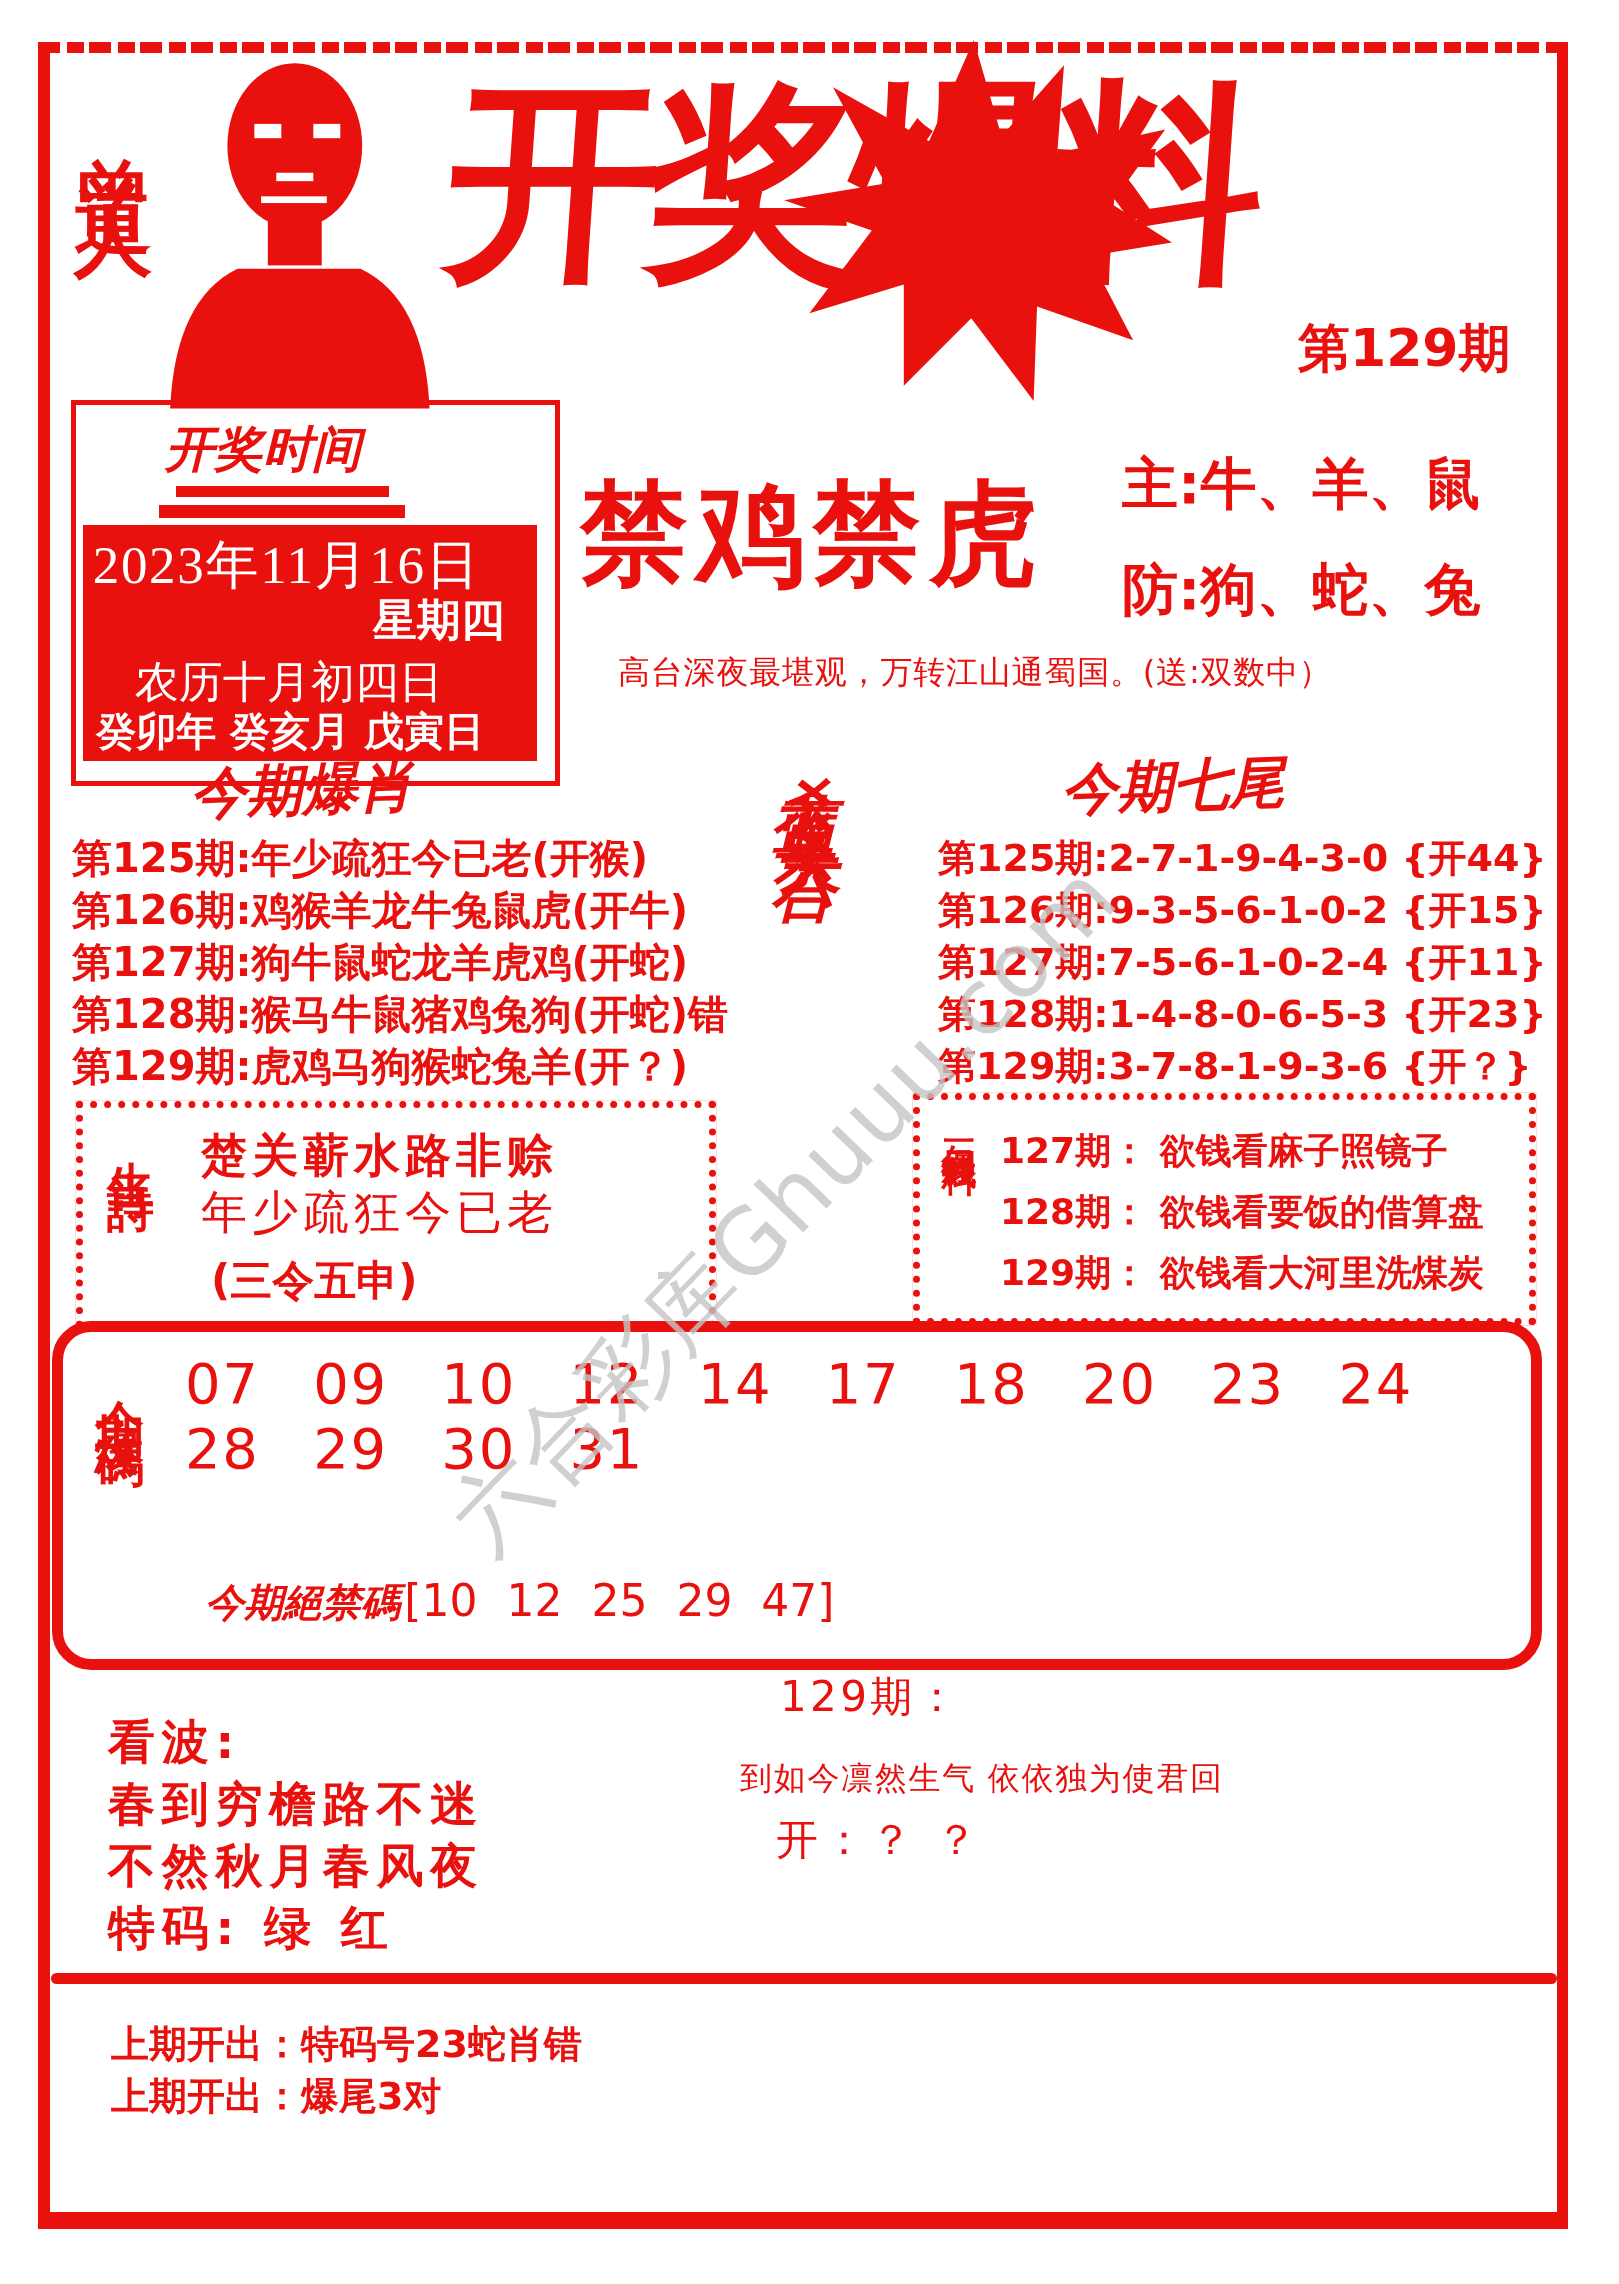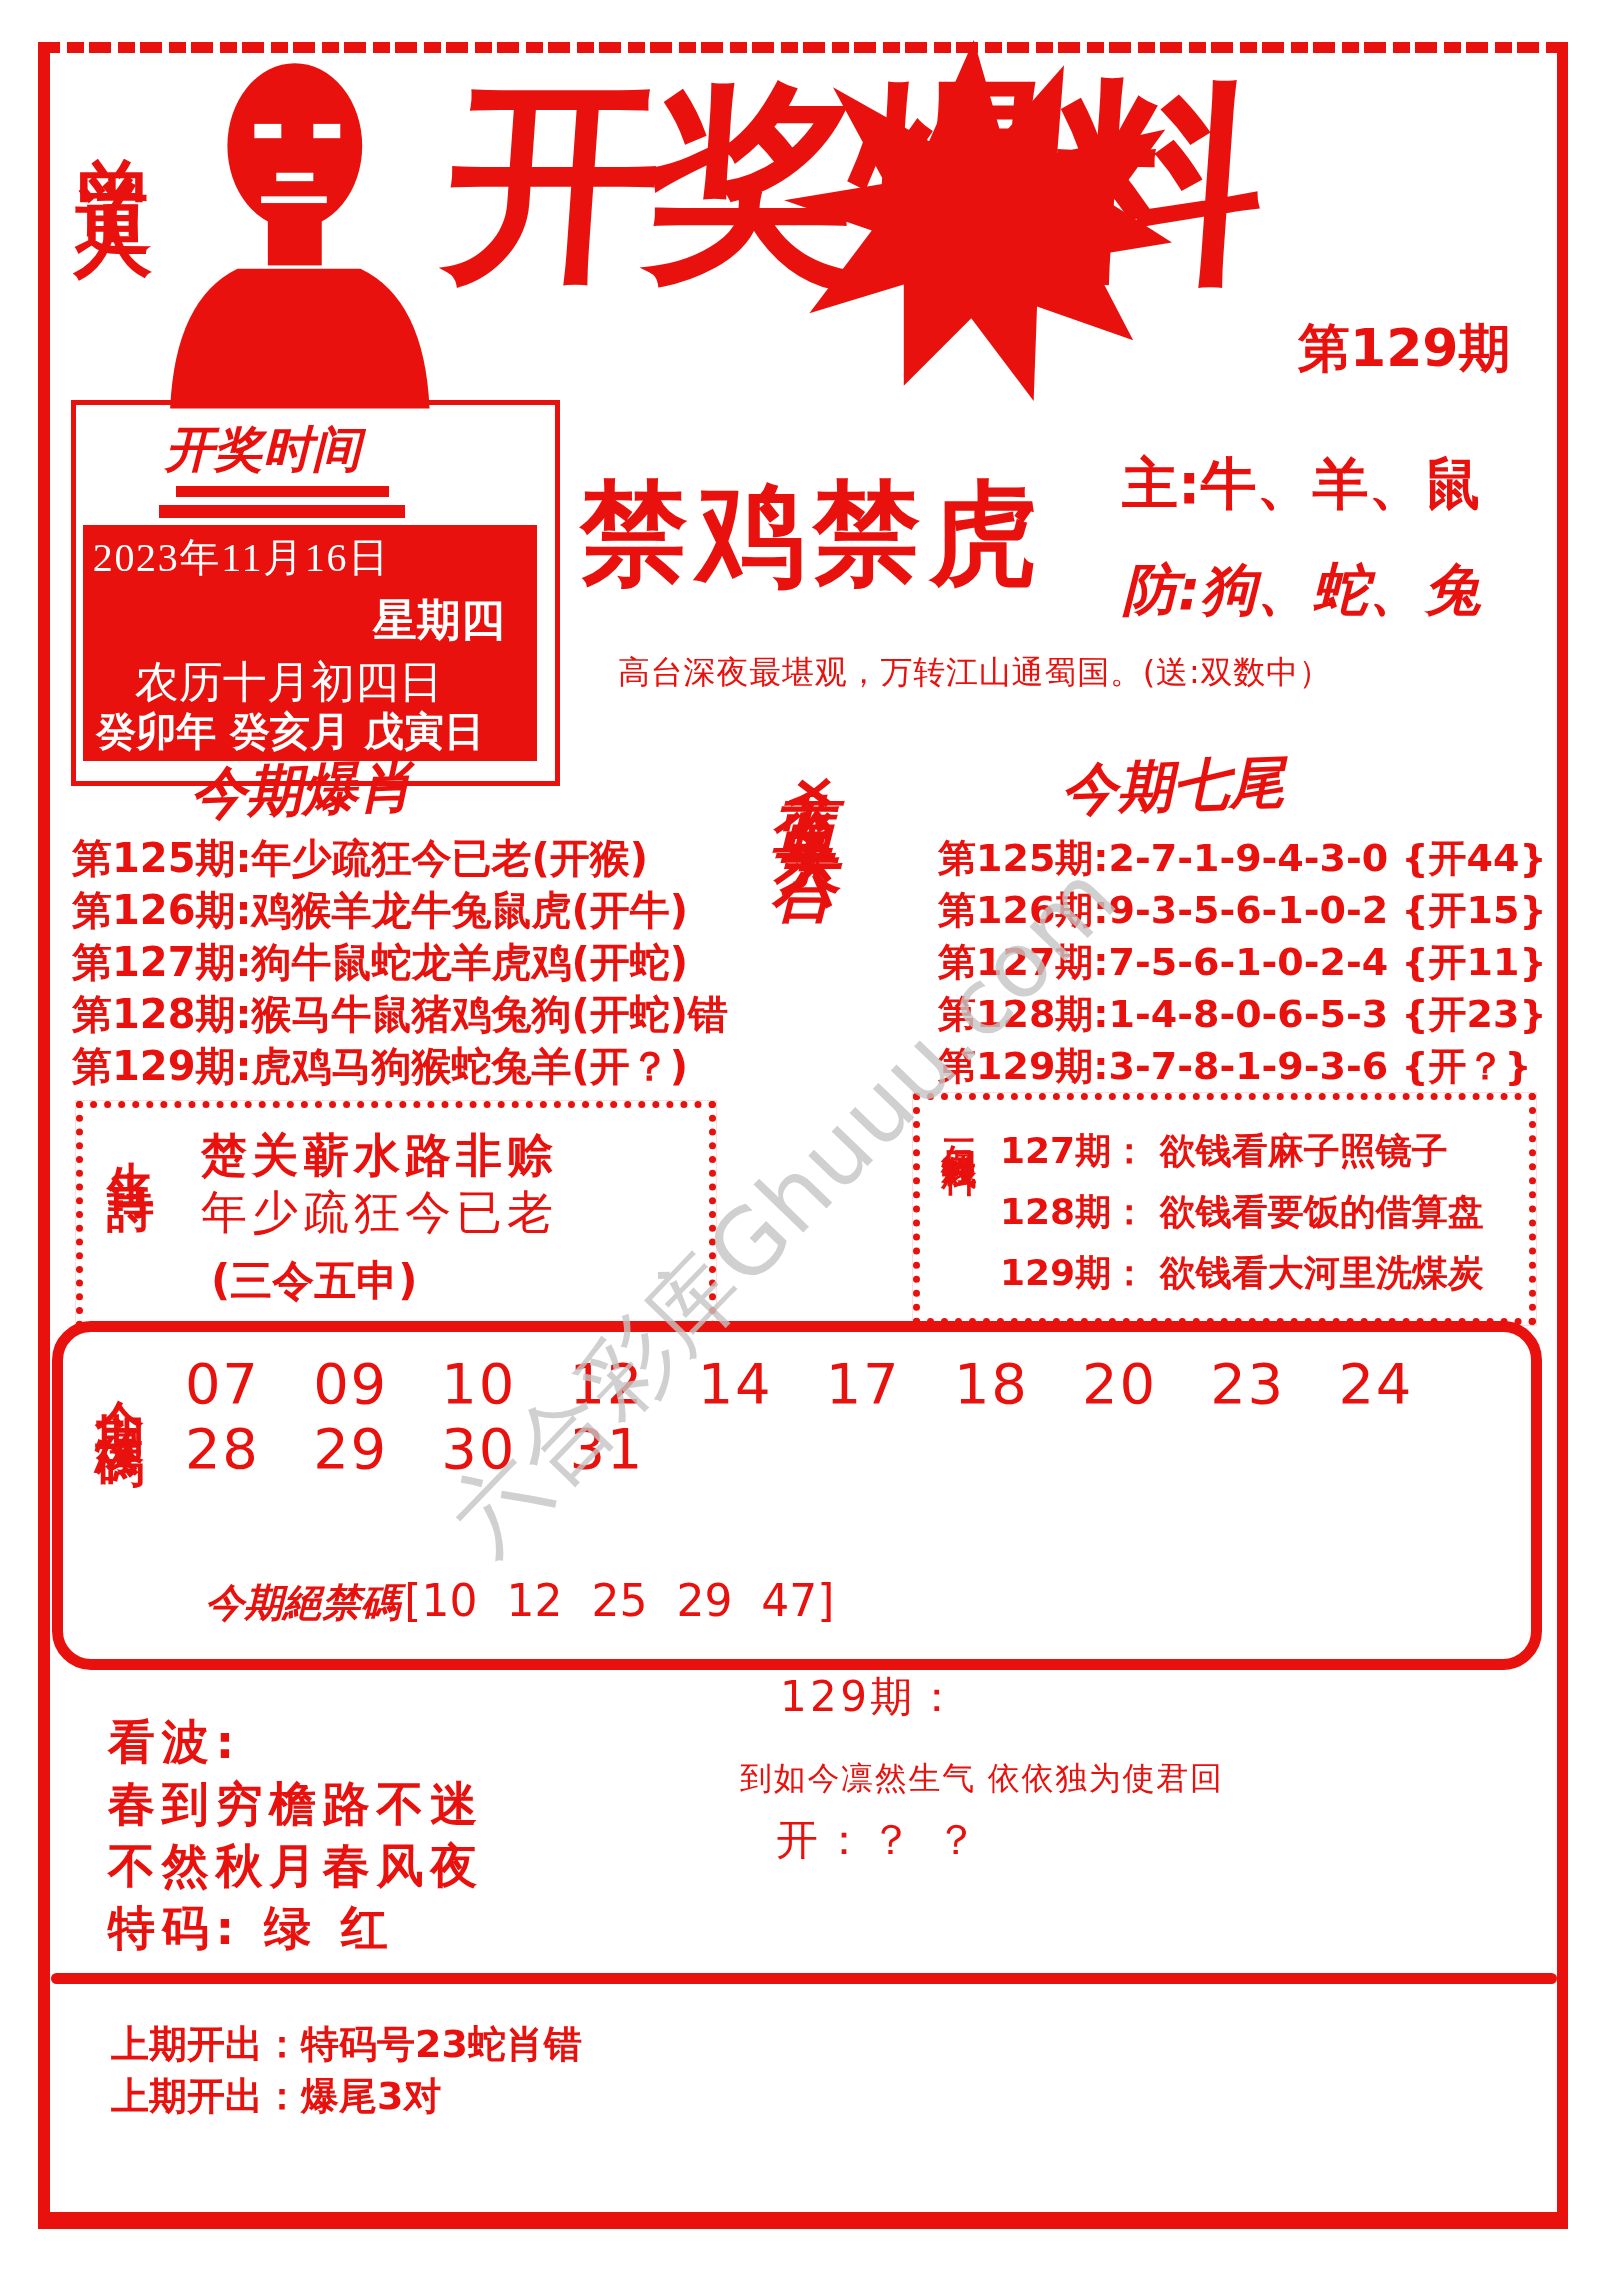--- a/index.html
+++ b/index.html
@@ -20,28 +20,28 @@
   #title-wrap{left:447px;top:52px;width:810px;height:312px;}
   #title-text{position:absolute;left:0;top:23.6px;font-size:213px;font-weight:bold;letter-spacing:-11.8px;line-height:1;transform:skewX(-4deg);}
   #splash{position:absolute;left:337px;top:-17px;}
   #issue-label{left:1298px;top:314px;width:236px;font-size:52px;font-weight:bold;}
   
   #drawtime{left:71px;top:400px;width:479px;height:376px;border:5.9px solid #e8110d;}
   #drawtime-title{position:absolute;left:89px;top:11.8px;font-size:49px;}
   .dt-bar1{position:absolute;left:100px;top:81px;width:213px;height:11px;background:#e8110d;}
   .dt-bar2{position:absolute;left:83px;top:100px;width:246px;height:12.7px;background:#e8110d;}
   #drawtime-block{position:absolute;left:6.7px;top:120px;width:454px;height:236px;background:#e8110d;color:#fff;}
-  .dt-date{position:absolute;left:10px;top:5px;font-size:40px;letter-spacing:1.7px;}
+  .dt-date{position:absolute;left:10px;top:5px;font-size:53px;letter-spacing:1.7px;}
   .dt-week{position:absolute;right:32px;top:66px;font-size:44px;font-weight:bold;}
   .dt-lunar{position:absolute;left:52px;top:128px;font-size:44px;}
   .dt-ganzhi{position:absolute;left:13.5px;top:179px;font-size:40px;font-weight:bold;}
   
   #headline{left:580px;top:462px;font-size:108px;font-weight:bold;letter-spacing:8.4px;transform:scaleY(1.05);}
   #main-line{left:1122px;top:447px;font-size:56px;font-weight:bold;}
-  #guard-line{left:1122px;top:553px;font-size:56px;font-weight:bold;font-style:italic;}
+  #guard-line{left:1122px;top:553px;font-size:56px;font-weight:bold;}
   #verse-line{left:618px;top:651px;font-size:32px;font-weight:normal;letter-spacing:0.8px;}
   
   #baoxiao-title{left:190px;top:753px;font-size:56px;transform:rotate(-2deg);}
   #baoxiao-rows{left:72px;top:832px;font-size:40px;font-weight:bold;line-height:52px;}
   #kill-col{left:775px;top:727px;height:472px;font-size:61px;line-height:1;letter-spacing:17px;font-weight:bold;font-style:italic;}
   #qiwei-title{left:1061px;top:749px;font-size:56px;transform:rotate(-2deg);}
   #qiwei-rows{left:938px;top:832px;font-size:38px;font-weight:bold;line-height:52px;}
   
   .chainbox{border:7.6px dotted #e8110d;outline:1.7px solid #fdd;}
   #poembox{left:76px;top:1101px;width:626px;height:213px;}

